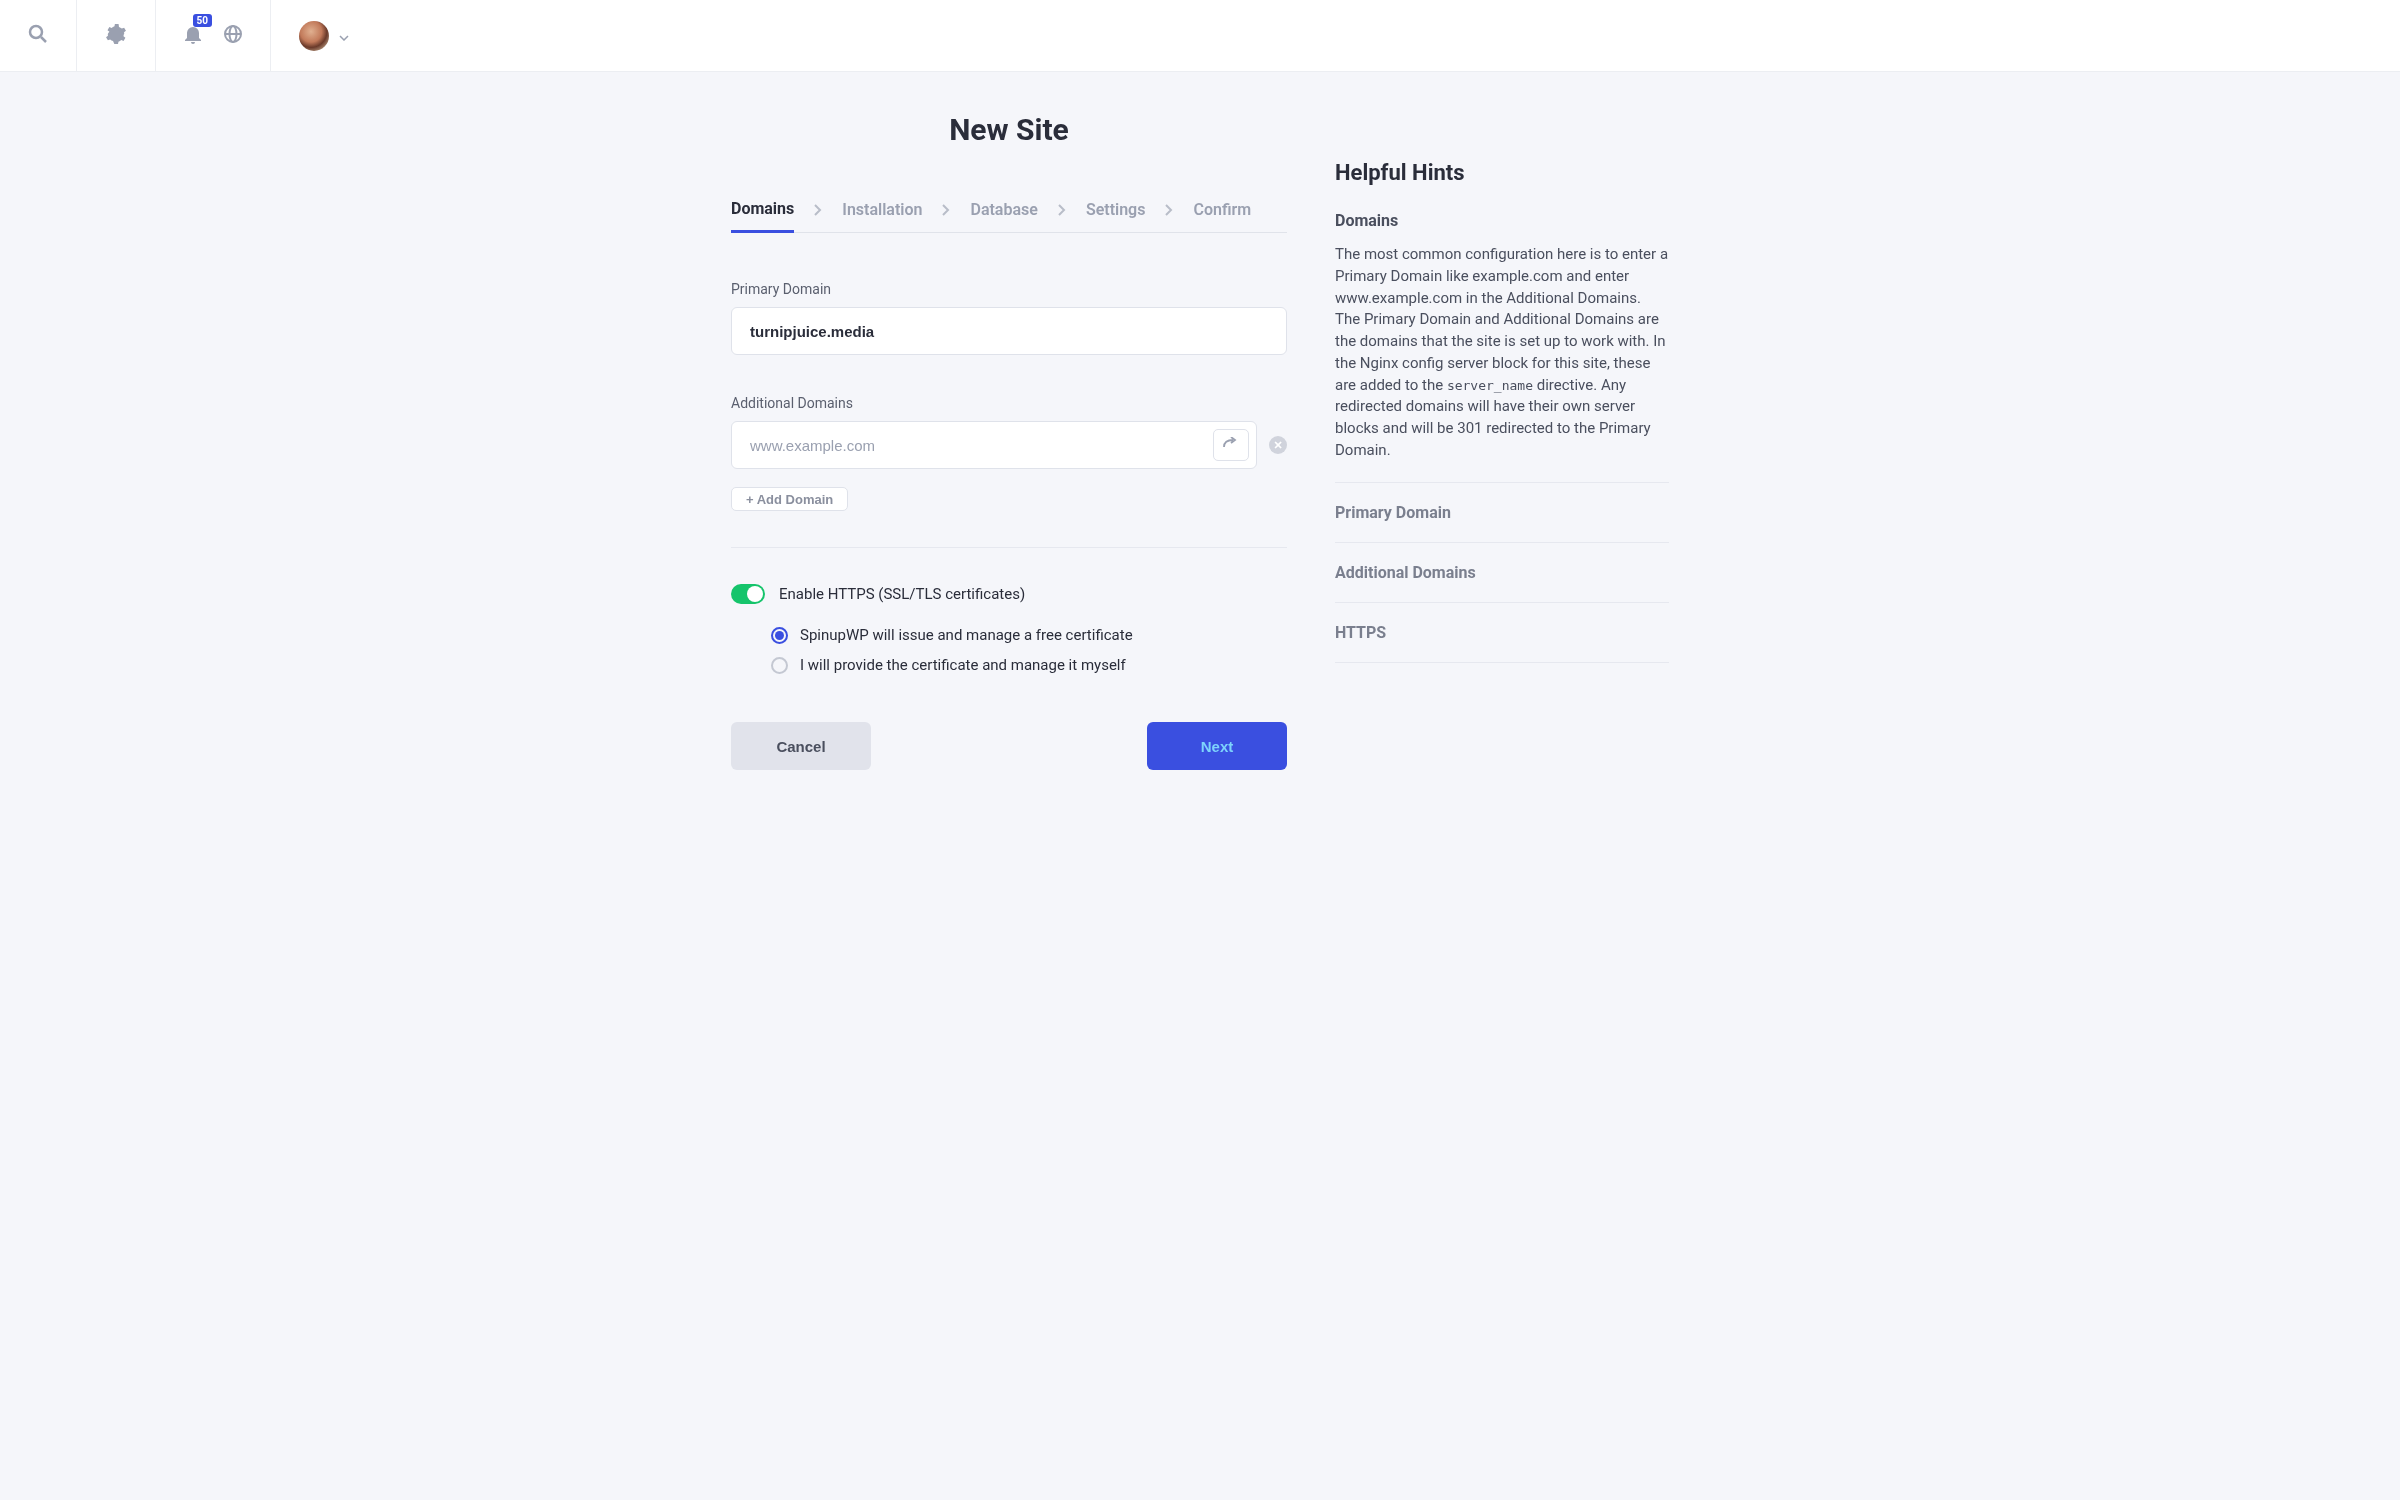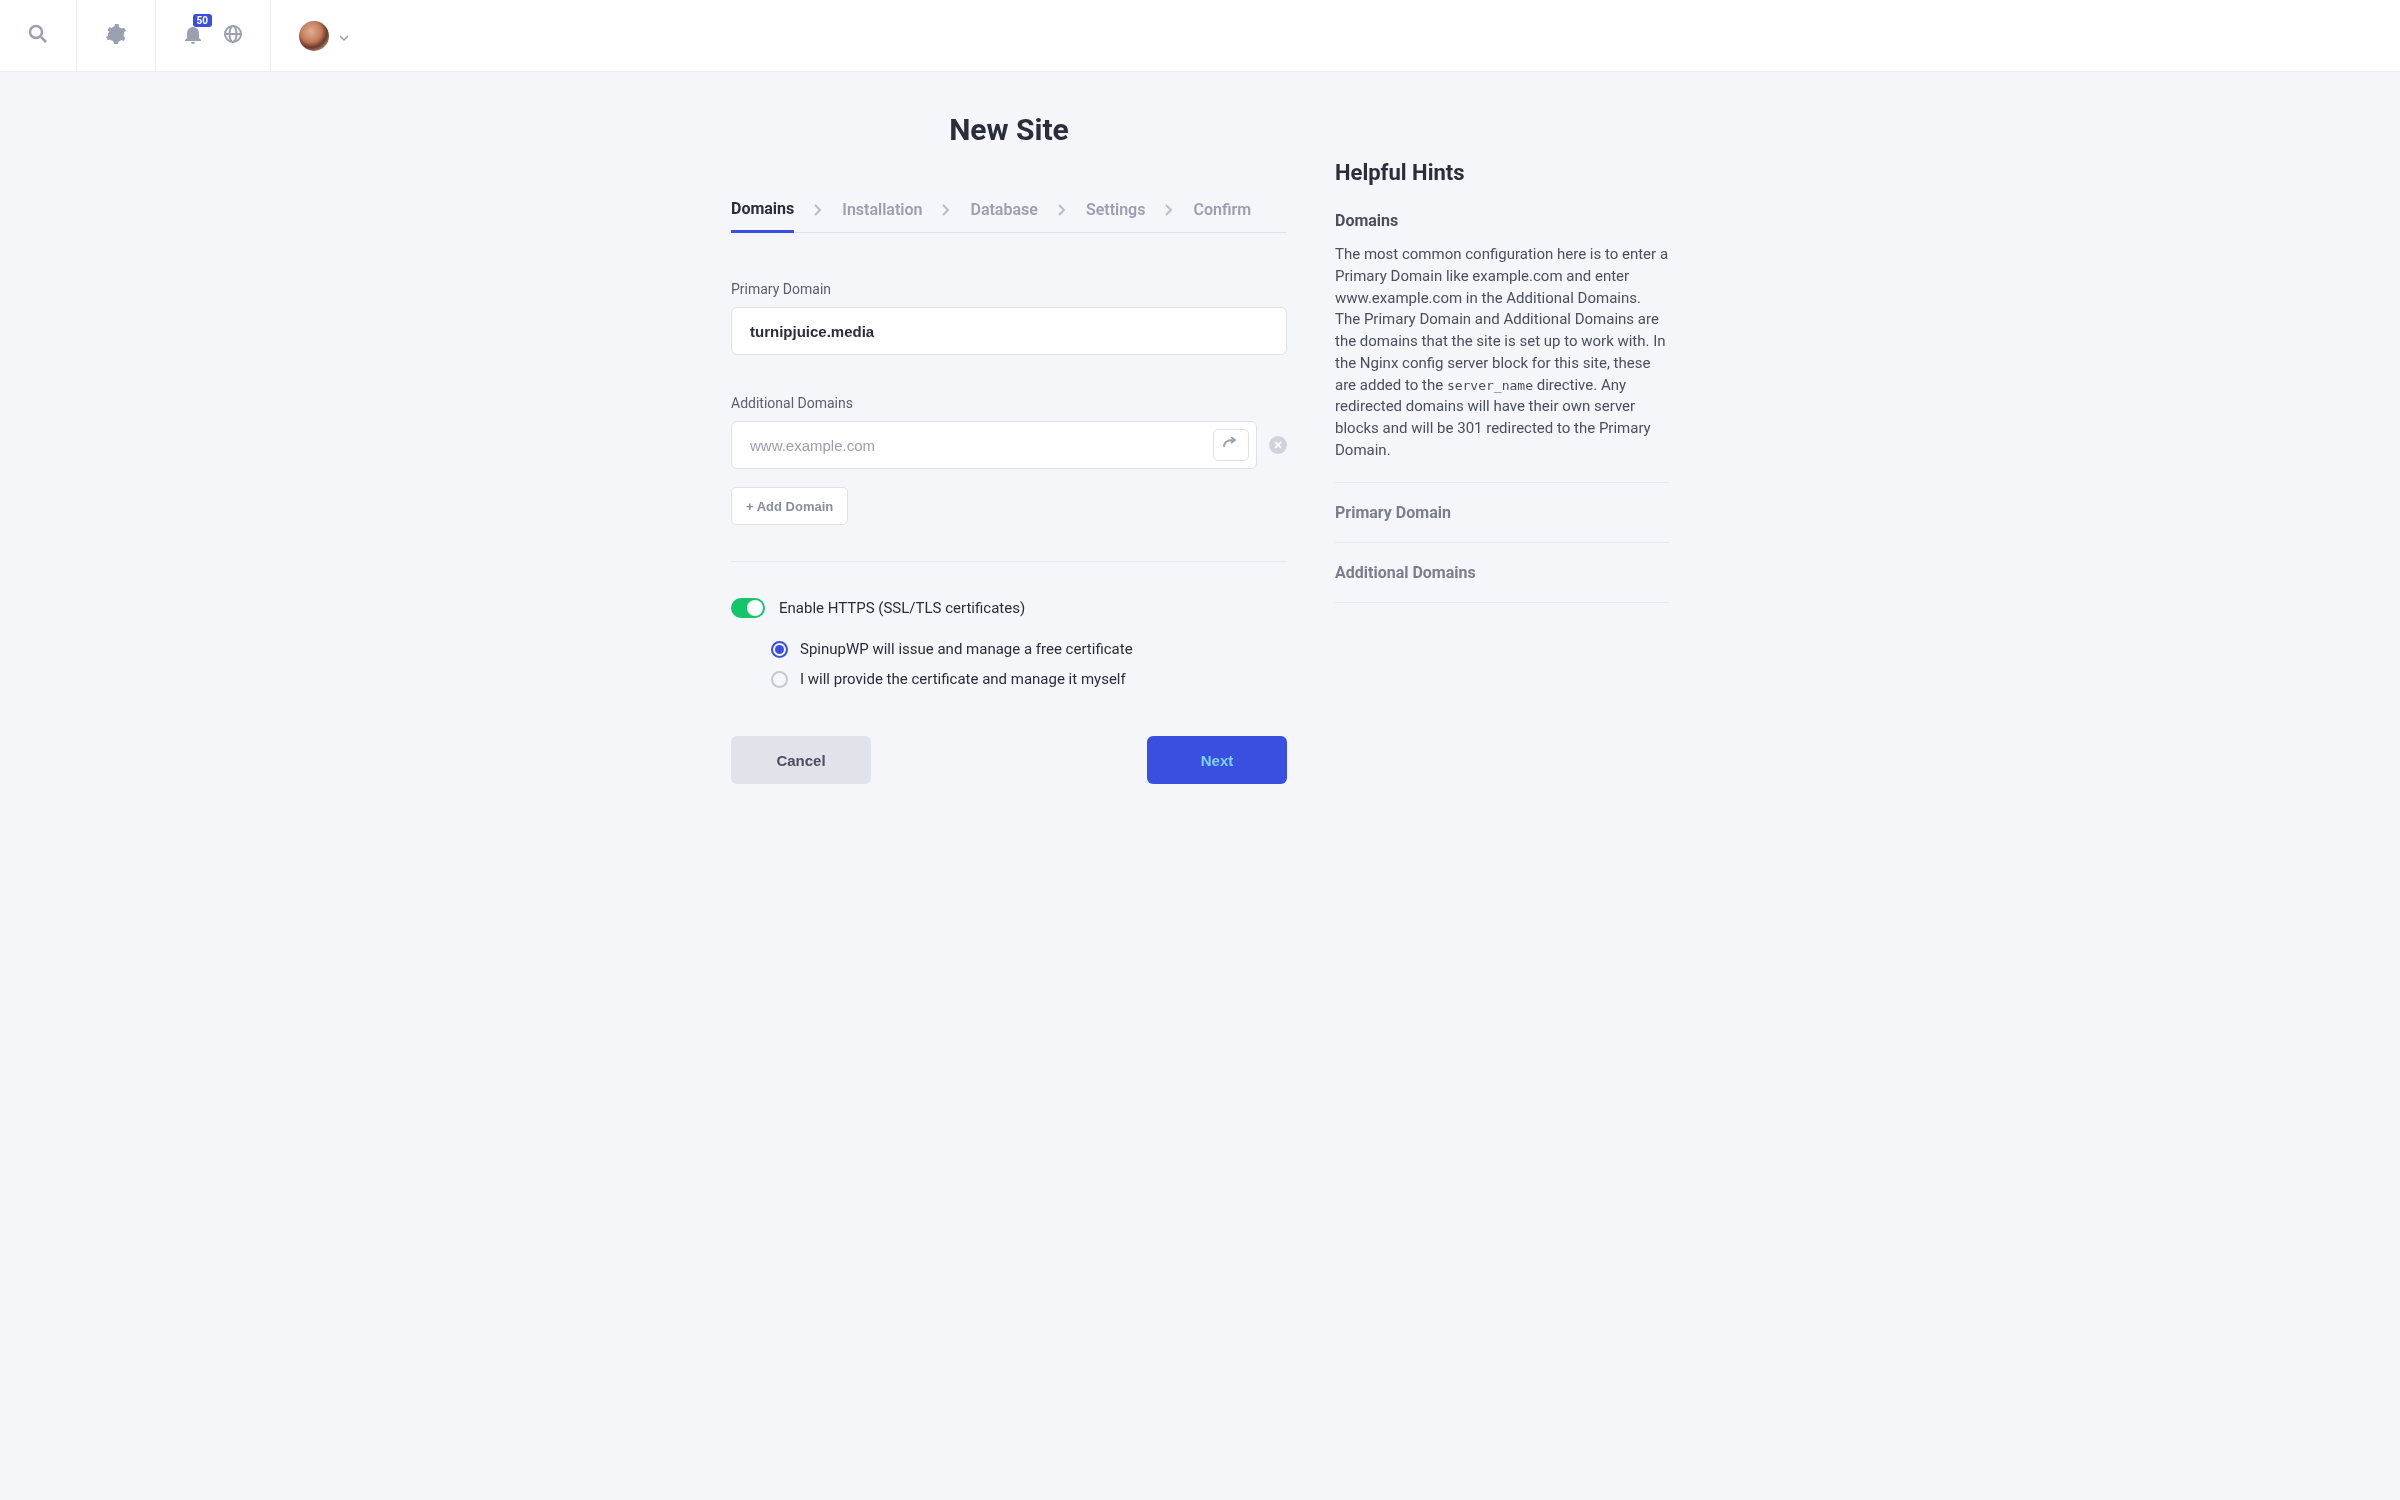--- a/index.html
+++ b/index.html
@@ -203,21 +203,21 @@
   background: #d0d3dc;
   color: #fff;
   display: flex;
   align-items: center;
   justify-content: center;
   font-size: 11px;
   font-weight: 700;
   cursor: pointer;
 }
 .add-domain-btn {
-  height: 38px;
+  height: 24px;
   padding: 0 14px;
   border: 1px solid #dfe2ea;
   border-radius: 5px;
   background: #fff;
   color: #8a8f9e;
   font-weight: 600;
   font-size: 13px;
   cursor: pointer;
   margin-bottom: 36px;
 }
@@ -458,14 +458,17 @@
         <span>The most common configuration here is to enter a Primary Domain like example.com and enter www.example.com in the Additional Domains. The Primary Domain and Additional Domains are the domains that the site is set up to work with. In the Nginx config server block for this site, these are added to the </span><code>server_name</code><span> directive. Any redirected domains will have their own server blocks and will be 301 redirected to the Primary Domain.</span>
       </p>
     </div>
 
     <div class="hints-section">
       <div class="hints-subtitle muted">Primary Domain</div>
     </div>
     <div class="hints-section">
       <div class="hints-subtitle muted">Additional Domains</div>
     </div>
+    <div class="hints-section">
+      <div class="hints-subtitle muted">HTTPS</div>
+    </div>
   </div>
 </div>
 
 </body></html>

